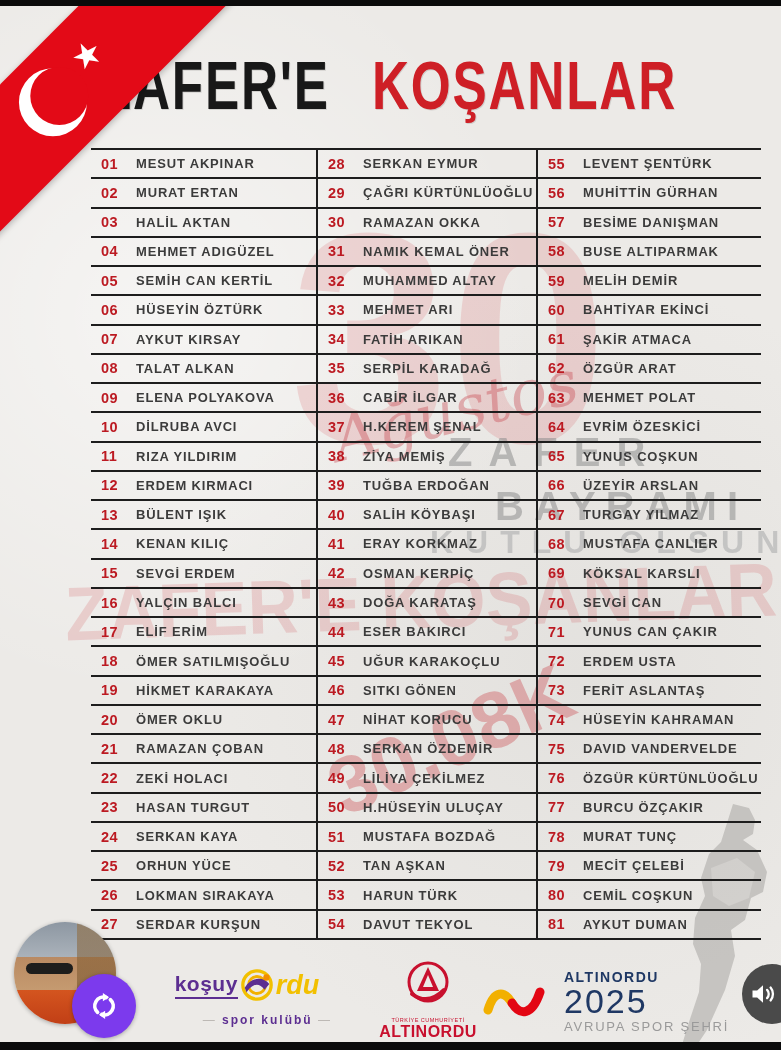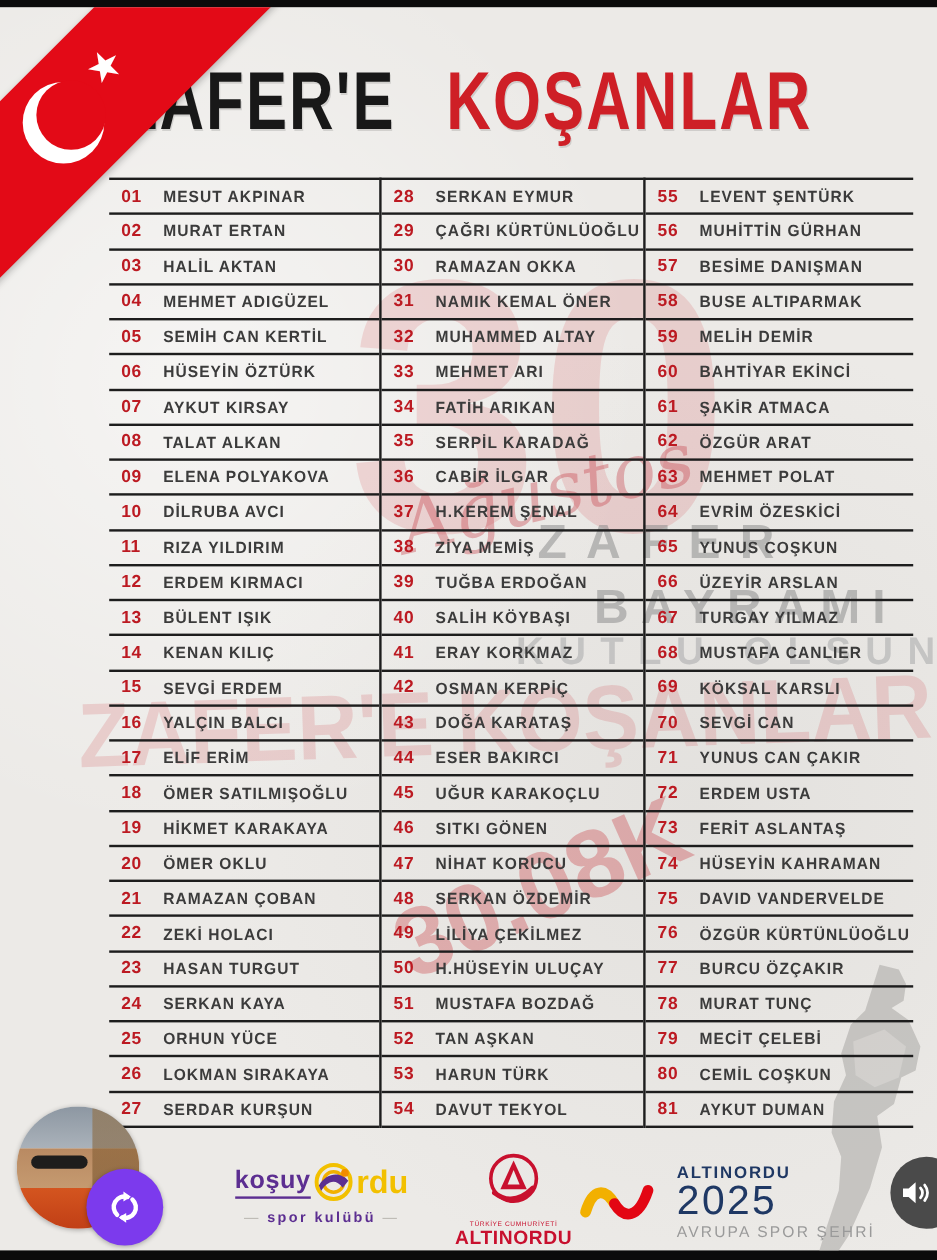--- a/index.html
+++ b/index.html
@@ -56,27 +56,27 @@
   .col + .col { border-left:2px solid #1d1d1d; }
   .row { display:flex; align-items:center; border-bottom:2px solid #1d1d1d;
          padding-left:10px; overflow:hidden; }
   .num { color:#BC1A22; font-weight:bold; font-size:14.5px; width:26px;
          letter-spacing:.5px; flex:none; }
   .pname { color:#3b3b3b; font-weight:bold; font-size:13.5px; letter-spacing:.9px;
          margin-left:9px; white-space:nowrap; transform:scaleX(.96);
          transform-origin:left center; }
 
   
-  .logo-kosuyordu { position:absolute; left:183px; top:962px; width:170px;
-         text-align:center; z-index:2; }
+  .logo-kosuyordu { position:absolute; left:162px; top:962px; width:170px;
+         text-align:right; z-index:2; }
   .lk-row { display:flex; align-items:center; justify-content:center; gap:2px; }
   .lk-kosuy { color:#5C2E91; font-weight:bold; font-size:21px; letter-spacing:.5px;
          border-bottom:2px solid #5C2E91; line-height:1.2; }
-  .lk-rdu { color:#F2C000; font-weight:bold; font-size:27px; }
-  .lk-sub { margin-top:5px; color:#5C2E91; font-size:12px; font-weight:bold;
+  .lk-rdu { color:#F2C000; font-weight:bold; font-size:27px;font-style:italic; }
+  .lk-sub { margin-top:11px; color:#5C2E91; font-size:12px; font-weight:bold;
          letter-spacing:2px; }
   .lk-dash { color:#b7b3ae; font-weight:normal; }
 
   .logo-belediye { position:absolute; left:368px; top:952px; width:120px;
          text-align:center; z-index:2; color:#C8102E; }
   .lb-line0 { font-size:5.5px; letter-spacing:.5px; margin-top:1px; }
   .lb-line1 { font-size:16px; font-weight:bold; letter-spacing:.5px; }
 
   .logo-2025 { position:absolute; left:482px; top:964px; display:flex;
          align-items:center; gap:8px; z-index:2; }

